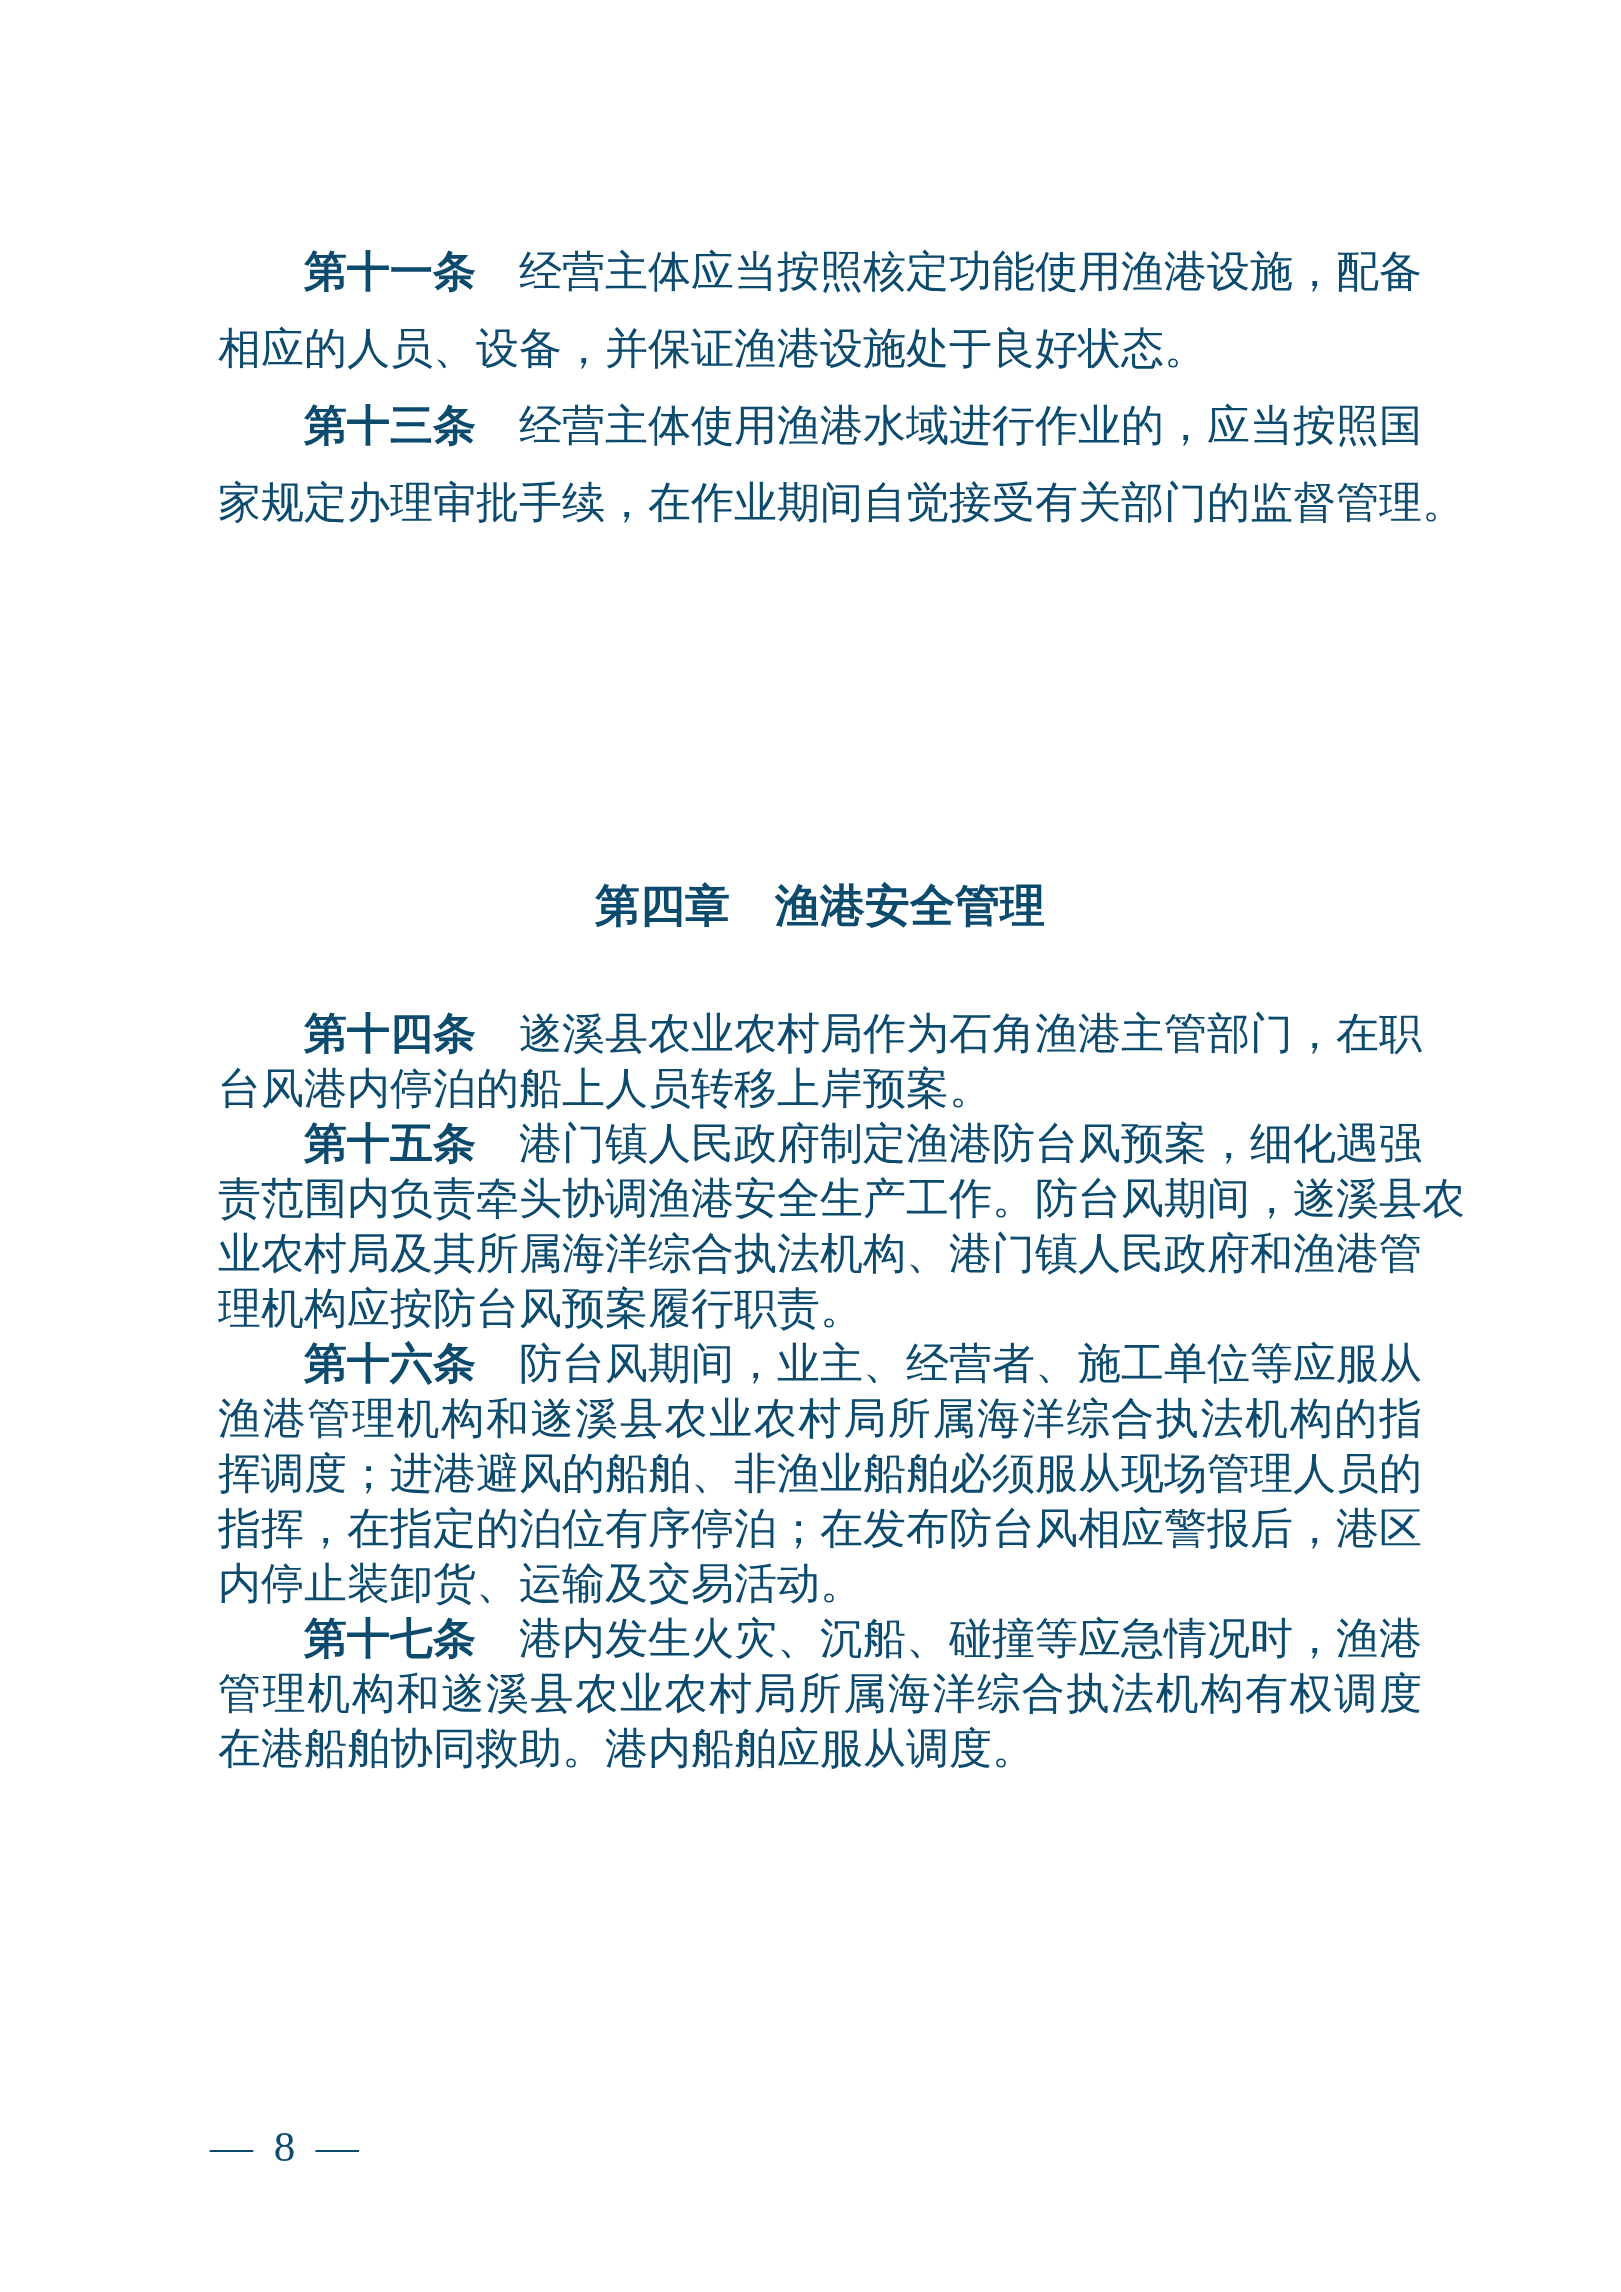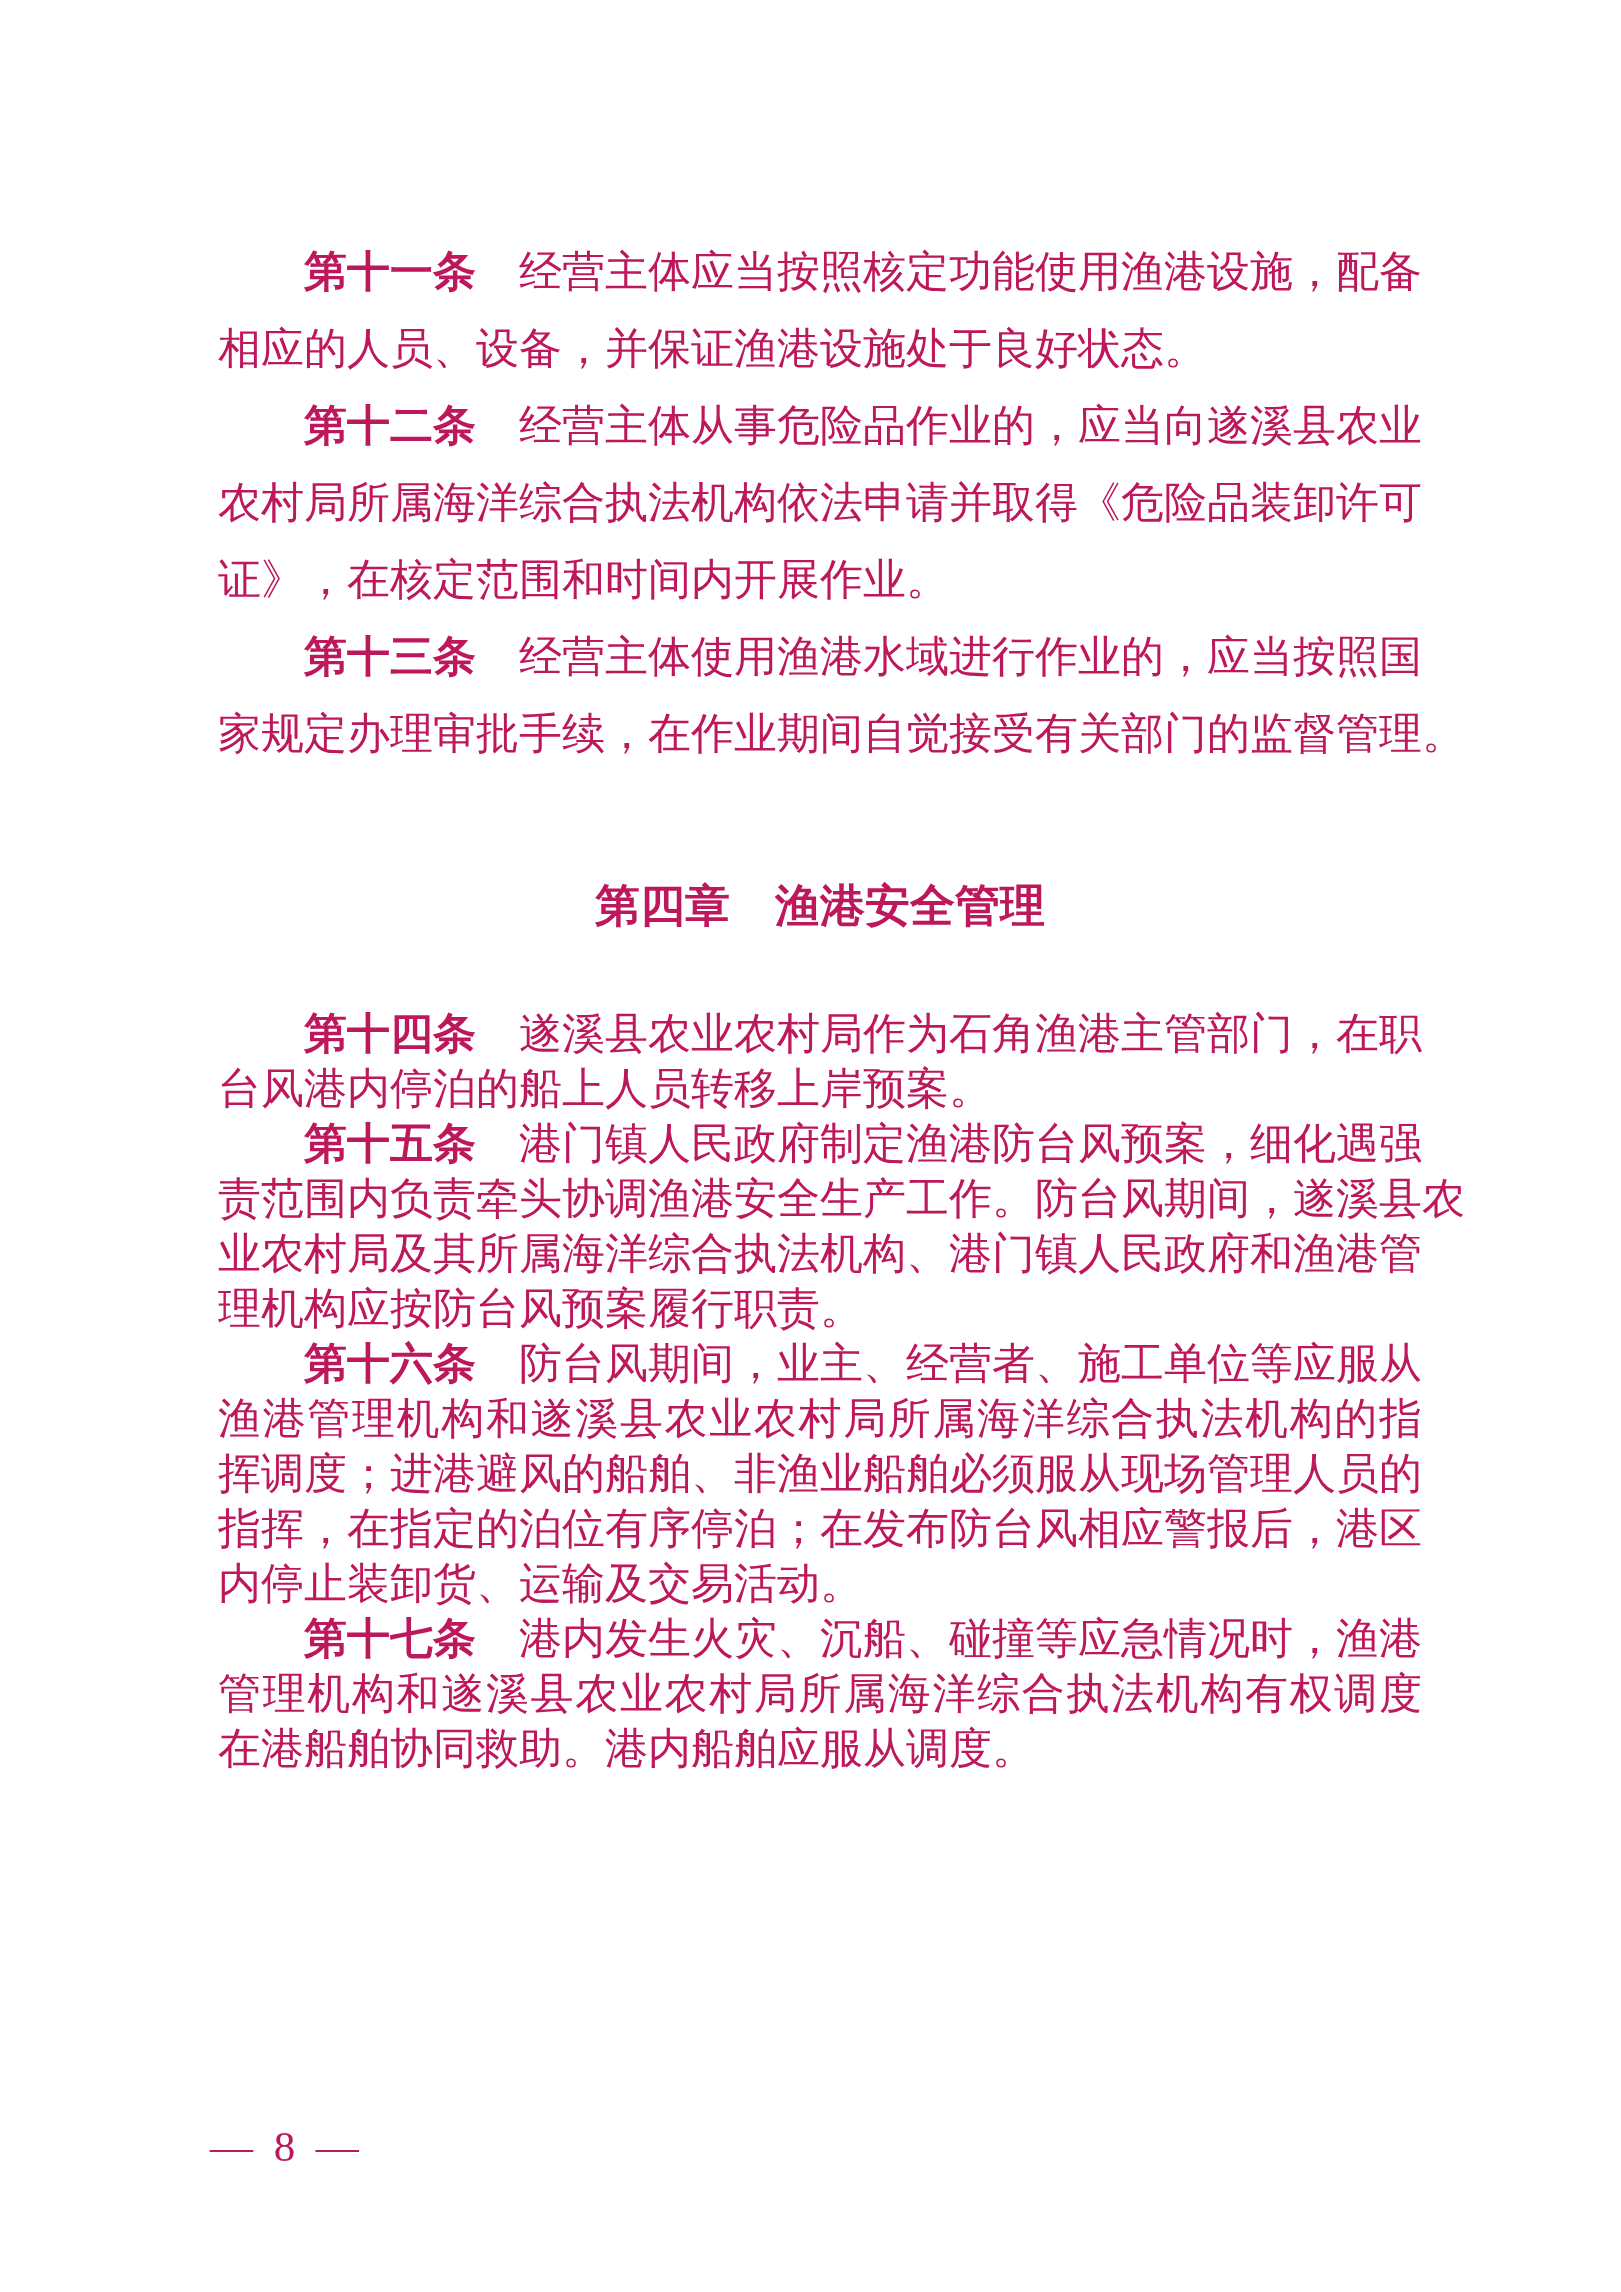--- a/index.html
+++ b/index.html
@@ -1,21 +1,21 @@
 <!DOCTYPE html>
 <html lang="zh"><head>
 <meta charset="utf-8">
 <style>
   html,body{margin:0;padding:0;background:#e8e8e8;}
   .page{
     position:relative;
     width:1621px;height:2293px;
     background:#ffffff;
     overflow:hidden;
-    color:#be185d;
+    color:#0c4a6e;
   }
   .block{
     position:absolute;
     left:218px;width:1204px;
     font-family:"Liberation Serif","DejaVu Serif",serif;
     font-size:43px;
   }
   #block-top{top:233px;line-height:77px;}
   #block-bottom{top:1006px;line-height:55px;}
   .ln{
@@ -54,25 +54,20 @@
 
 <div class="page">
 
   <div class="block" id="block-top">
 
     <div class="para">
       <div class="ln first"><span class="term">第十一条</span><span class="gap"></span><span>经营主体应当按照核定功能使用渔港设施，配备</span></div>
       <div class="ln last">相应的人员、设备，并保证渔港设施处于良好状态。</div>
     </div>
 
-    <div class="para">
-      <div class="ln first"><span class="term">第十二条</span><span class="gap"></span><span>经营主体从事危险品作业的，应当向遂溪县农业</span></div>
-      <div class="ln">农村局所属海洋综合执法机构依法申请并取得《危险品装卸许可</div>
-      <div class="ln last">证》，在核定范围和时间内开展作业。</div>
-    </div>
 
     <div class="para">
       <div class="ln first"><span class="term">第十三条</span><span class="gap"></span><span>经营主体使用渔港水域进行作业的，应当按照国</span></div>
       <div class="ln">家规定办理审批手续，在作业期间自觉接受有关部门的监督管理。</div>
     </div>
 
   </div>
 
   <div class="chapter"><span>第四章</span><span class="sp"></span><span>渔港安全管理</span></div>
 

